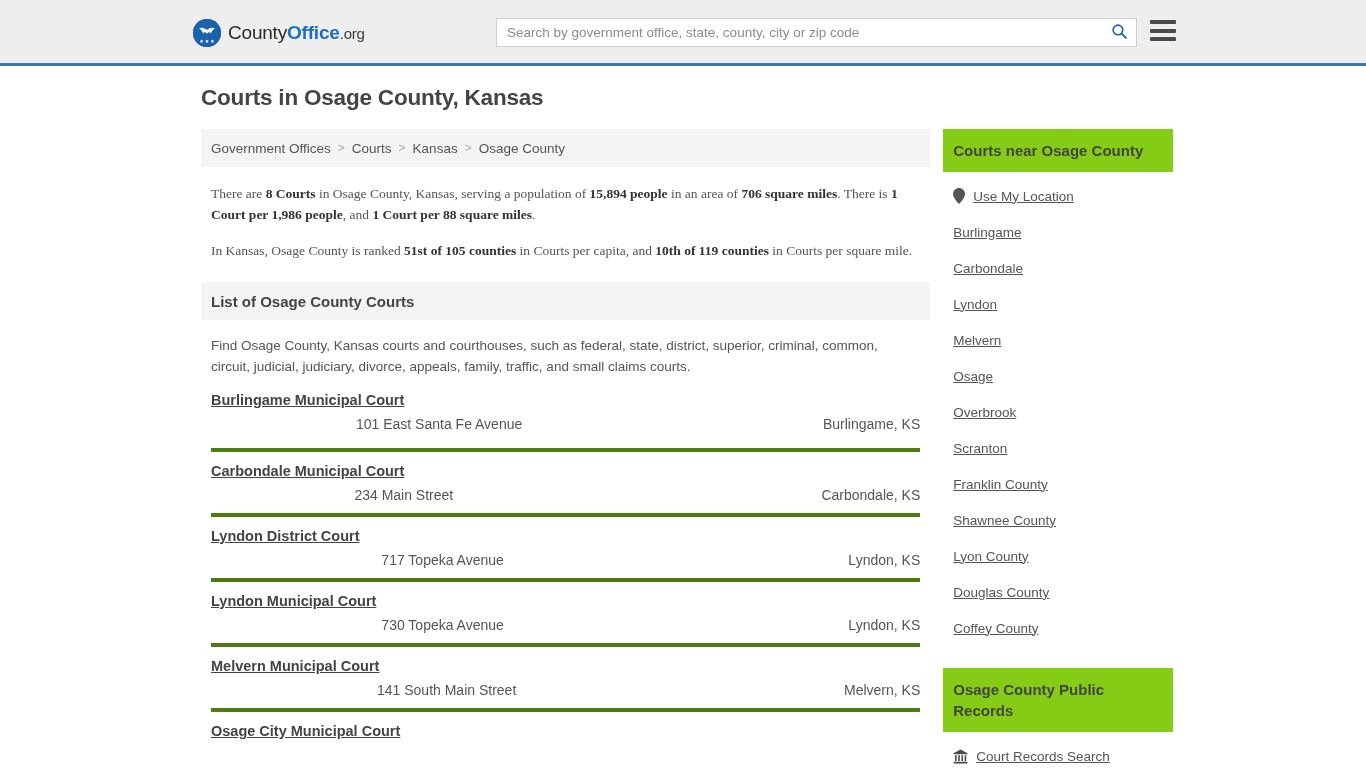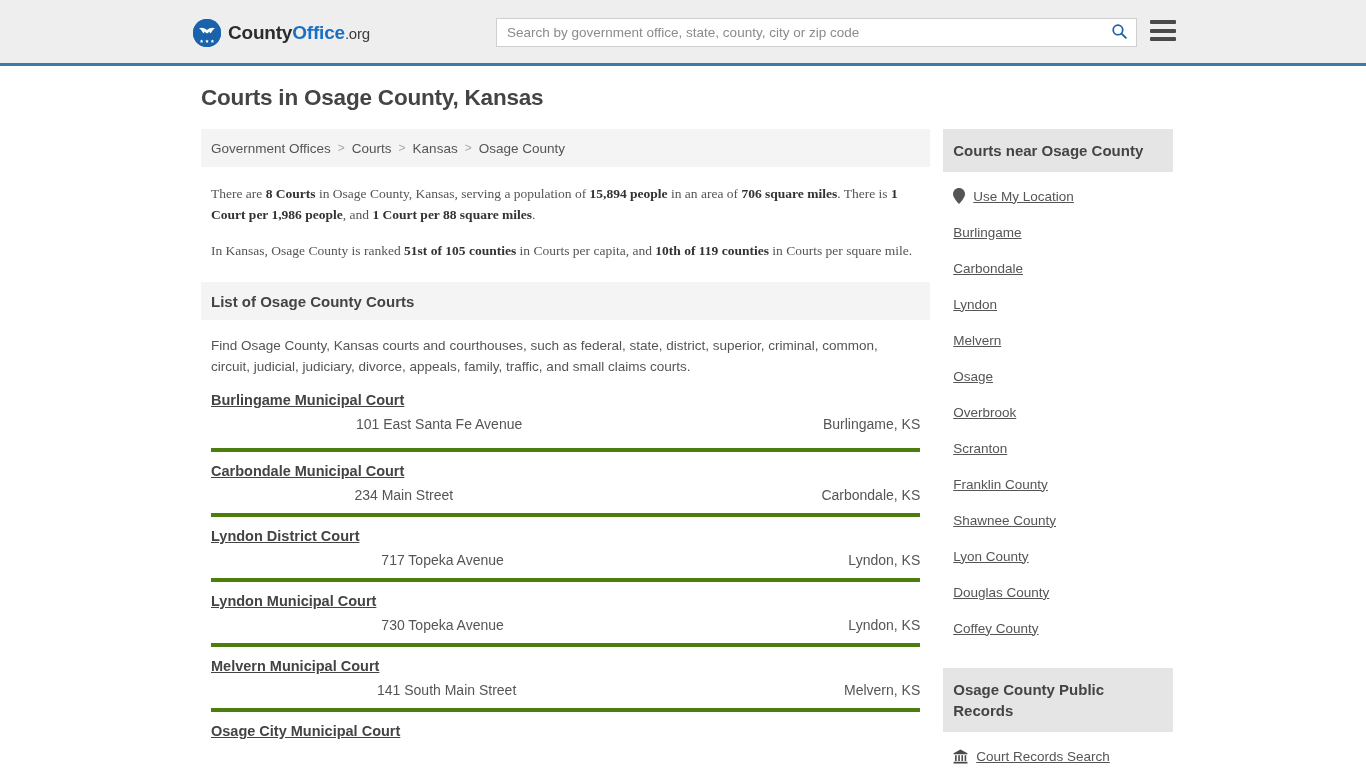--- a/index.html
+++ b/index.html
@@ -28,21 +28,21 @@
   .logo-badge {
     width: 28px; height: 28px; border-radius: 50%;
     background: #1a62ab;
     position: relative; flex: none;
     display: block;
   }
   .logo-text {
     font-size: 19px; letter-spacing: -0.2px;
     white-space: nowrap;
   }
-  .logo-text .t-county { color: #2b2b2b; font-weight: 700; }
+  .logo-text .t-county { color: #2b2b2b; font-weight: 400; }
   .logo-text .t-office { color: #1a6fc4; font-weight: 700; }
   .logo-text .t-org { color: #3b3b3b; font-size: 15px; }
 
   .search-wrap {
     position: absolute;
     left: 496px; top: 18px;
     width: 641px; height: 29px;
     background: #fff;
     border: 1px solid #cfcfcf;
     display: flex; align-items: center;
@@ -168,21 +168,21 @@
     color: #555555;
     width: 467px;
   }
   .court-city {
     font-size: 14px;
     color: #555555;
   }
 
   
   .side-panel-head {
-    background: #e5e5e5;
+    background: #84cc16;
     padding: 11px 10px;
     margin-bottom: 6px;
   }
   .side-panel-head h3 {
     font-size: 15px;
     font-weight: 700;
     color: #444444;
     line-height: 21px;
   }
   .side-links { padding: 0 10px; }

